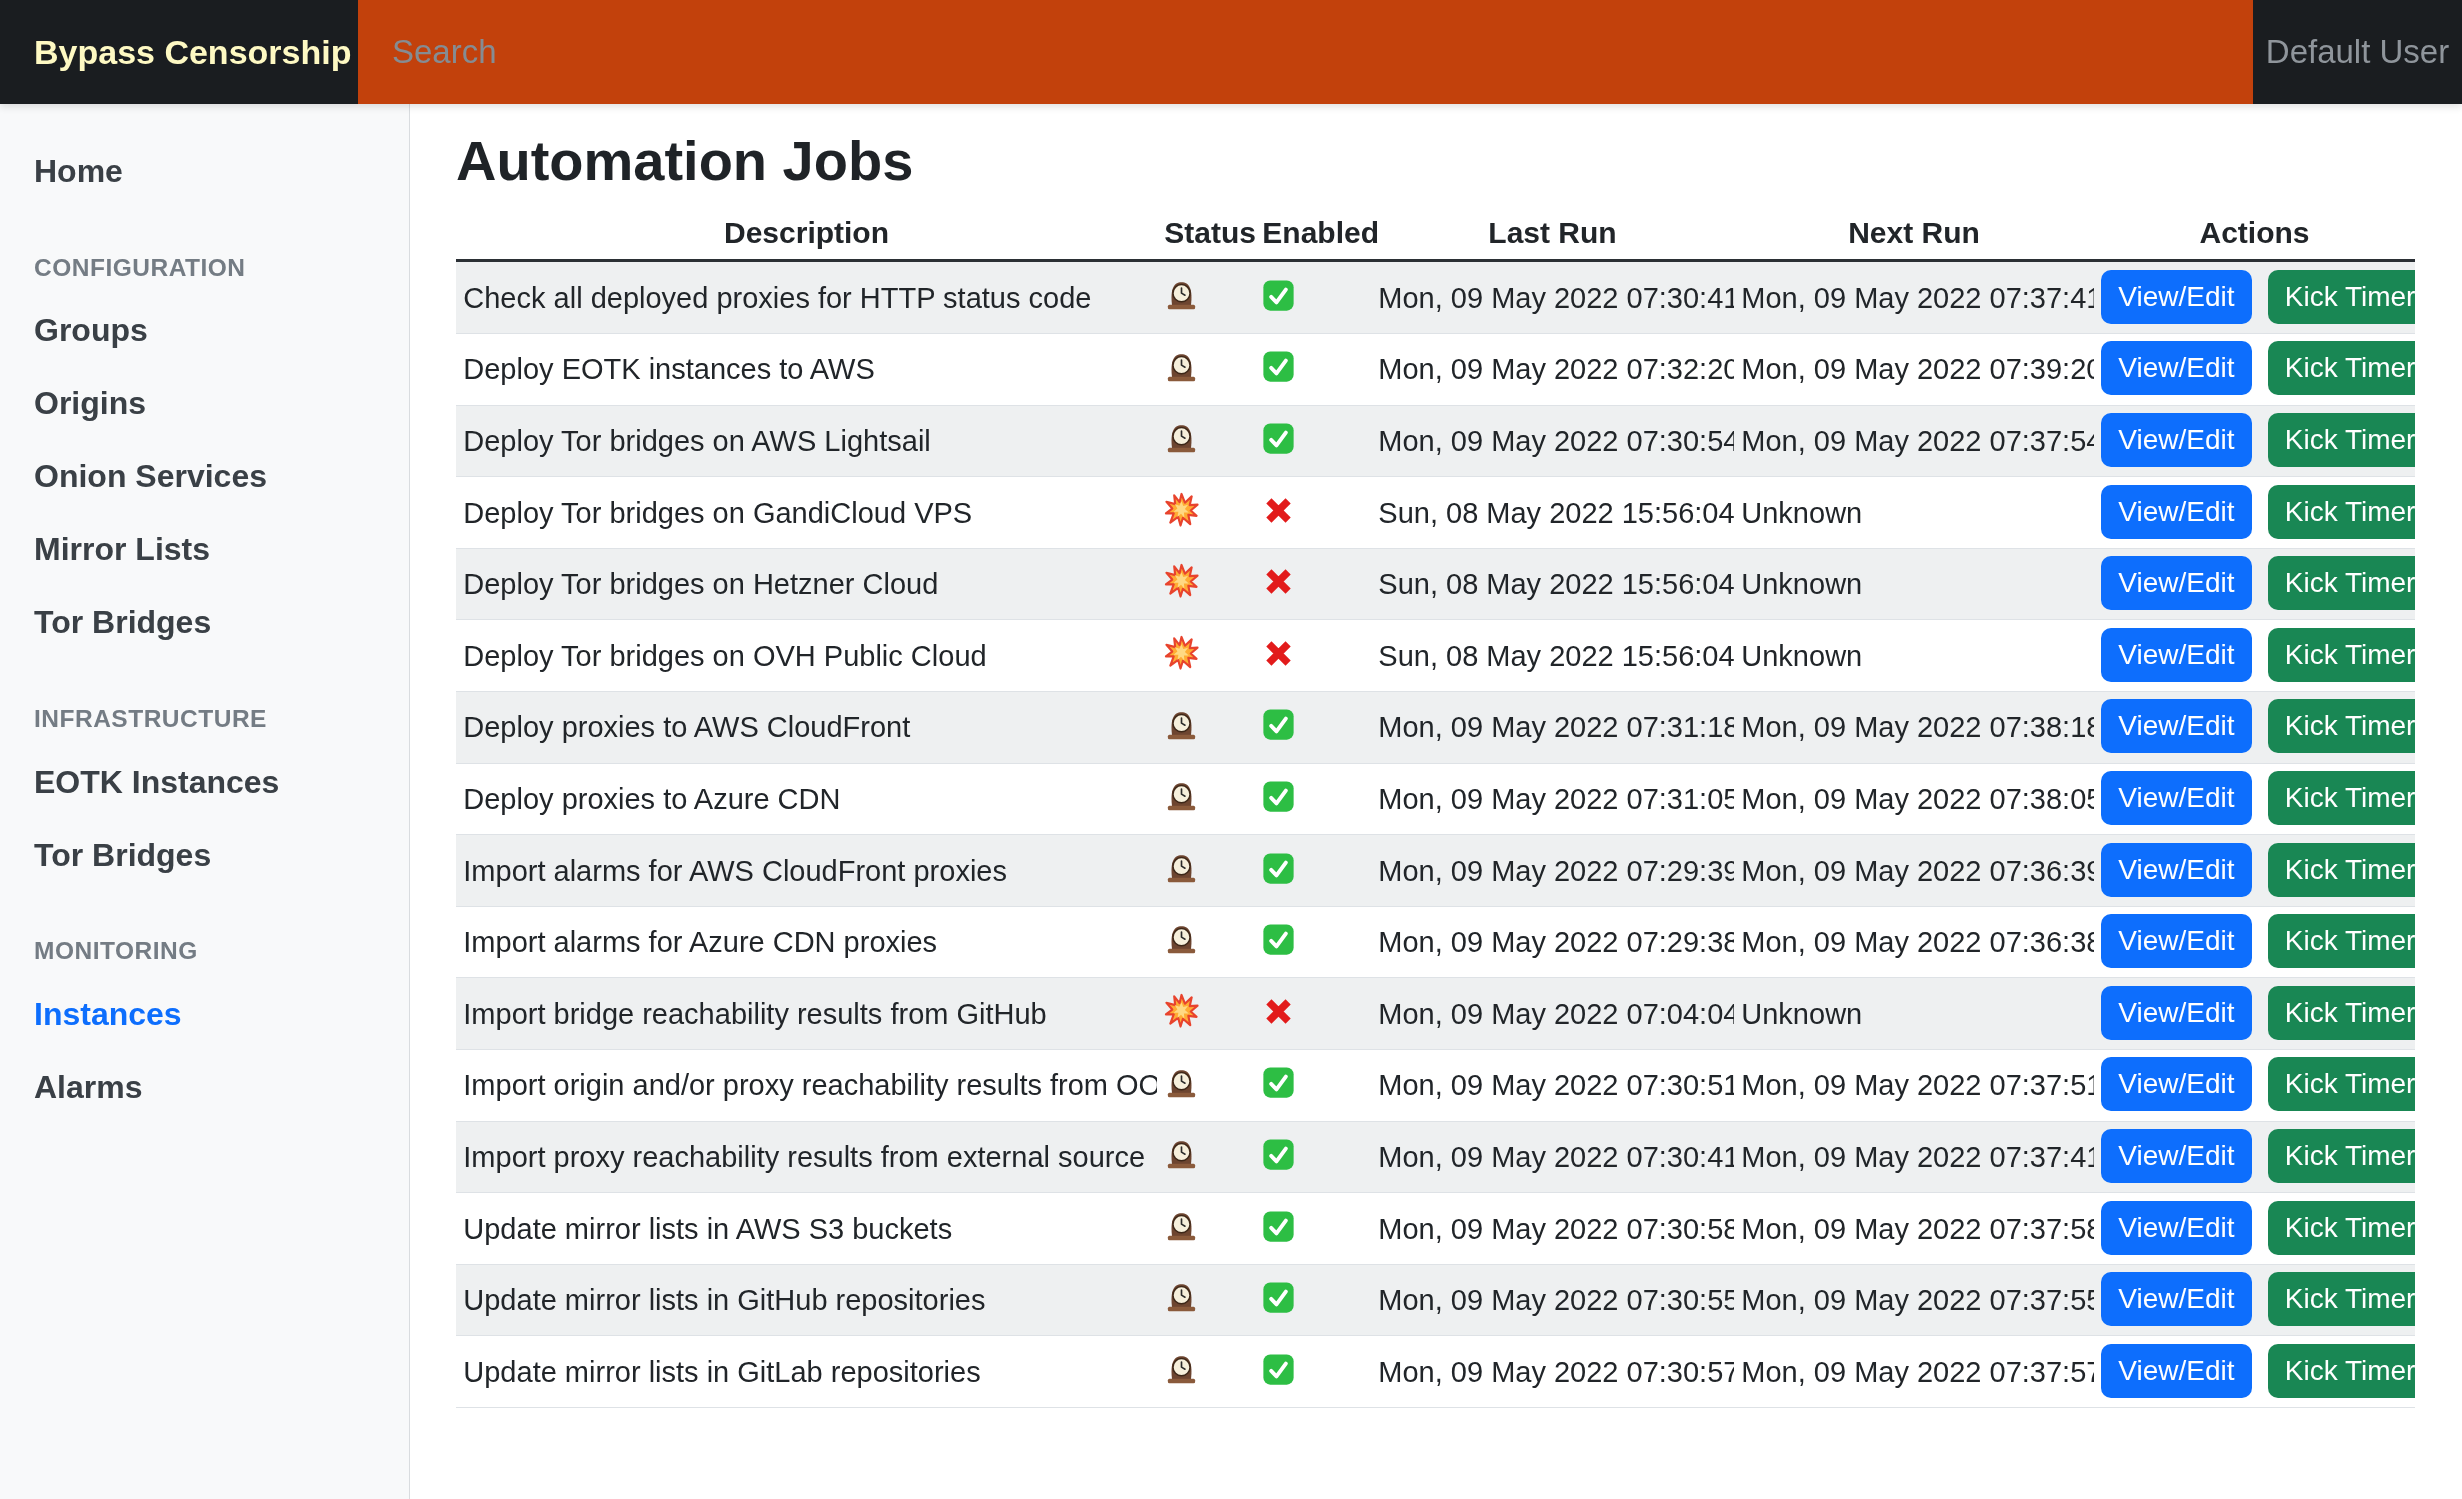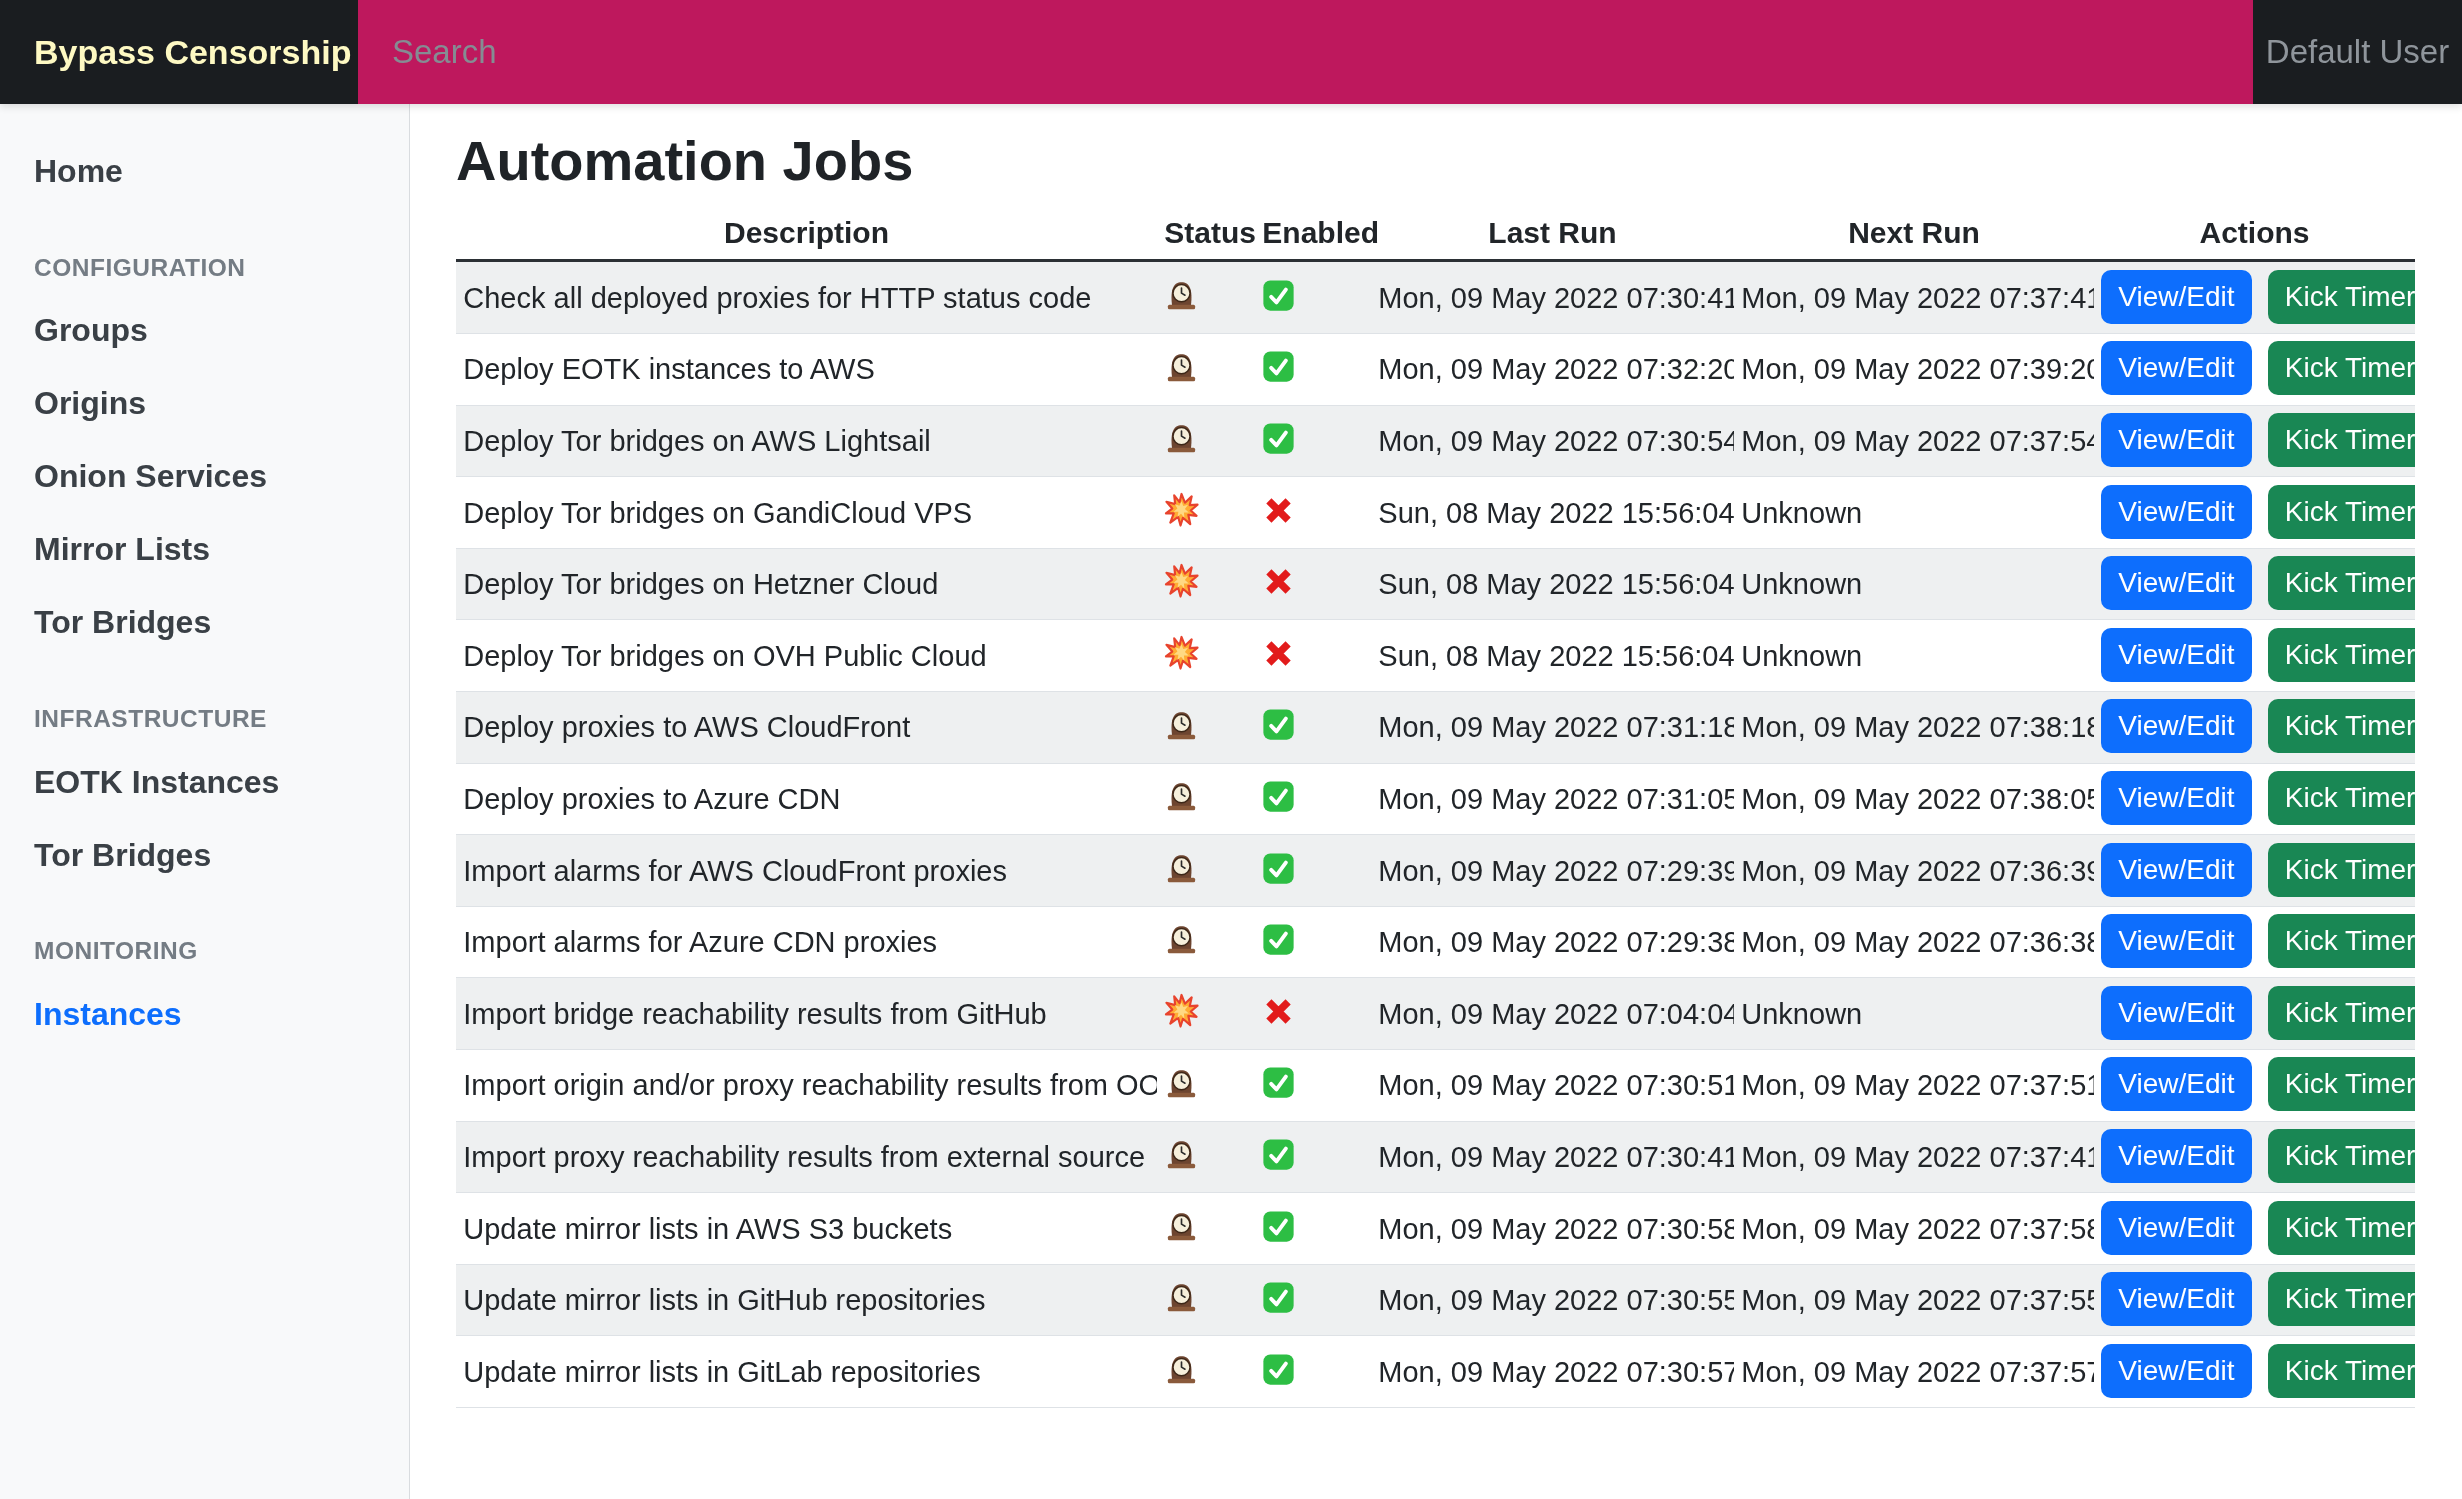--- a/index.html
+++ b/index.html
@@ -4,21 +4,21 @@
 <style>
   * { margin:0; padding:0; box-sizing:border-box; }
   html,body { width:2462px; height:1500px; background:#fff; overflow:hidden;
               font-family:"Liberation Sans","DejaVu Sans",sans-serif; color:#212529; }
 
   
   .navbar { display:flex; height:104px; position:relative; z-index:5;
             box-shadow:0 2.7px 7.3px rgba(0,0,0,.12); }
   .navbar-brand { width:358px; background:#1a1d20; color:#fef9c3; font-size:34px; font-weight:600;
                   display:flex; align-items:center; padding-left:34px; flex:none; }
-  .navbar-search { flex:1; background:#be185d; display:flex; align-items:center; padding-left:34px; }
+  .navbar-search { flex:1; background:#c2410c; display:flex; align-items:center; padding-left:34px; }
   .navbar-search input { background:transparent; border:none; outline:none; font-size:33px;
                          color:#c3c8cd; width:80%;
                          font-family:"Liberation Sans","DejaVu Sans",sans-serif; }
   .navbar-search input::placeholder { color:#858c93; opacity:1; }
   .navbar-user { width:209px; background:#1a1d20; color:#8f959b; font-size:33px; flex:none;
                  display:flex; align-items:center; justify-content:center; cursor:pointer; }
 
   
   .layout { display:flex; height:1396px; }
   .sidebar { width:410px; flex:none; background:#f8f9fa; border-right:1.8px solid #d9dcdf;
@@ -77,20 +77,21 @@
     <a class="nav-item">Onion Services</a>
     <a class="nav-item">Mirror Lists</a>
     <a class="nav-item">Tor Bridges</a>
 
     <div class="nav-section-title">INFRASTRUCTURE</div>
     <a class="nav-item">EOTK Instances</a>
     <a class="nav-item">Tor Bridges</a>
 
     <div class="nav-section-title">MONITORING</div>
     <a class="nav-item active">Instances</a>
+    <a class="nav-item">Alarms</a>
   </nav>
 
   <main class="main">
     <h1 class="page-title">Automation Jobs</h1>
 
     <table class="jobs">
       <thead>
         <tr>
           <th class="col-desc">Description</th>
           <th class="col-status">Status</th>

